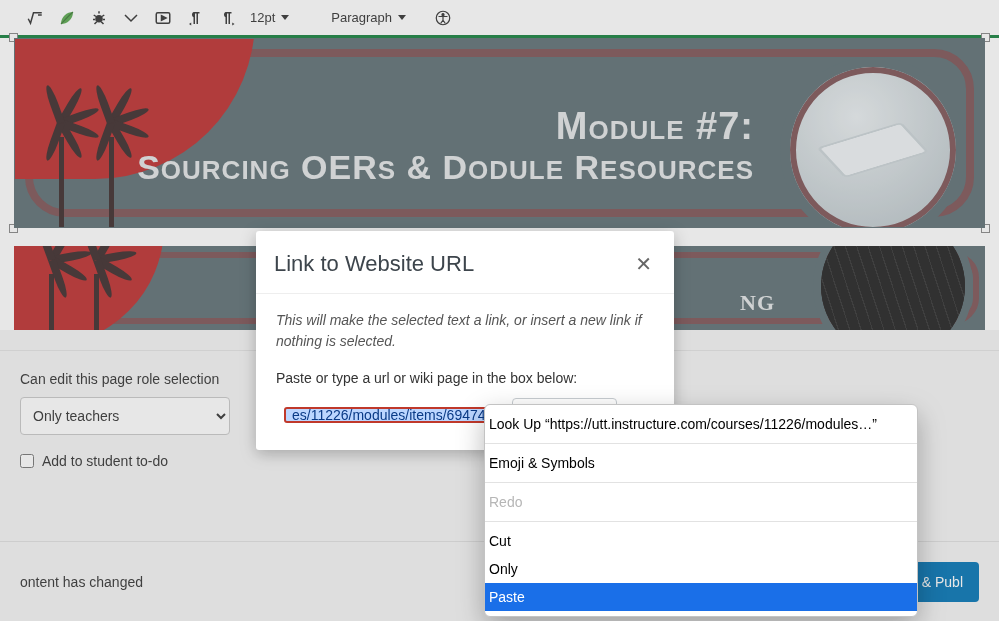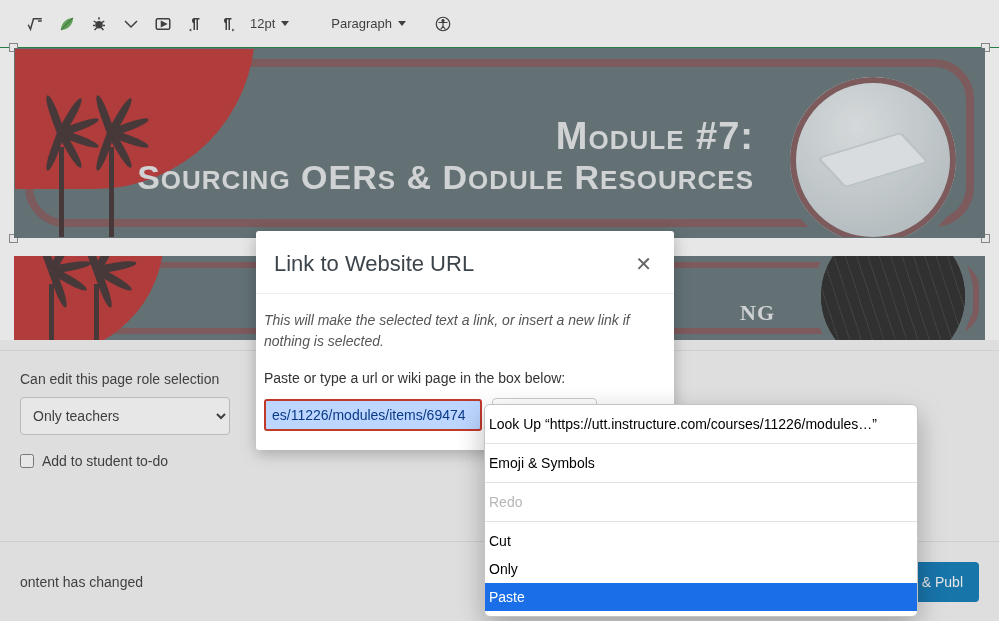--- a/index.html
+++ b/index.html
@@ -4,22 +4,22 @@
 <style>
   * { box-sizing: border-box; margin: 0; padding: 0; }
   html, body {
     width: 999px; height: 621px; overflow: hidden;
     font-family: -apple-system, "Helvetica Neue", Arial, sans-serif;
     background: #f5f5f5; color: #333;
   }
   
   .toolbar {
     display: flex; align-items: center; gap: 14px;
-    height: 48px; padding: 0 26px;
-    background: #fff; border-bottom: 1px solid #15803d;
+    height: 38px; padding: 0 26px;
+    background: #fff; border-bottom: 3px solid #15803d;
     font-size: 13px; color: #333;
   }
   .toolbar .tb-item { display: flex; align-items: center; gap: 4px; color: #333; }
   .toolbar svg { width: 18px; height: 18px; display: block; }
   .toolbar .dd { display: flex; align-items: center; gap: 6px; color: #333; }
   .toolbar .caret {
     width: 0; height: 0; border-left: 4px solid transparent;
     border-right: 4px solid transparent; border-top: 5px solid #333;
   }
 
@@ -142,28 +142,29 @@
     position: absolute; left: 256px; top: 231px; width: 418px;
     background: #fff; border-radius: 3px; box-shadow: 0 4px 16px rgba(0,0,0,.25);
     z-index: 20;
   }
   .modal-hd {
     display: flex; align-items: center; justify-content: space-between;
     padding: 20px 22px 16px 18px; border-bottom: 1px solid #eee;
   }
   .modal-hd .title { font-size: 22px; font-weight: 400; color: #3d454c; }
   .modal-hd .close { font-size: 20px; color: #666; cursor: pointer; line-height: 1; }
-  .modal-body { padding: 16px 18px 18px 8px; font-size: 14px; color: #333; }
+  .modal-body { padding: 16px 18px 18px 20px; font-size: 14px; color: #333; }
   .modal-body .help { font-style: italic; color: #555; line-height: 1.5; }
   .modal-body .label2 { margin-top: 18px; }
   .modal-row { display: flex; gap: 10px; margin-top: 12px; align-items: center; }
   .url-input {
-    flex: 0 0 218px; height: 32px; border: 2px solid #c0392b; border-radius: 3px;
+    flex: 0 0 218px; height: 16px; border: 2px solid #c0392b; border-radius: 3px;
     padding: 0 6px; font-size: 14px; color: #0a3a86;
     background: linear-gradient(#bcd6ff, #bcd6ff);
+    margin-left: 8px;
   }
   .update-btn {
     height: 34px; padding: 0 14px; border: 1px solid #c7cdd1; border-radius: 4px;
     background: #fff; color: #333; font-size: 14px;
   }
 
   
   .ctxmenu {
     position: absolute; left: 484px; top: 404px; width: 434px;
     background: #fff; border: 1px solid #c3c3c3; border-radius: 6px;

